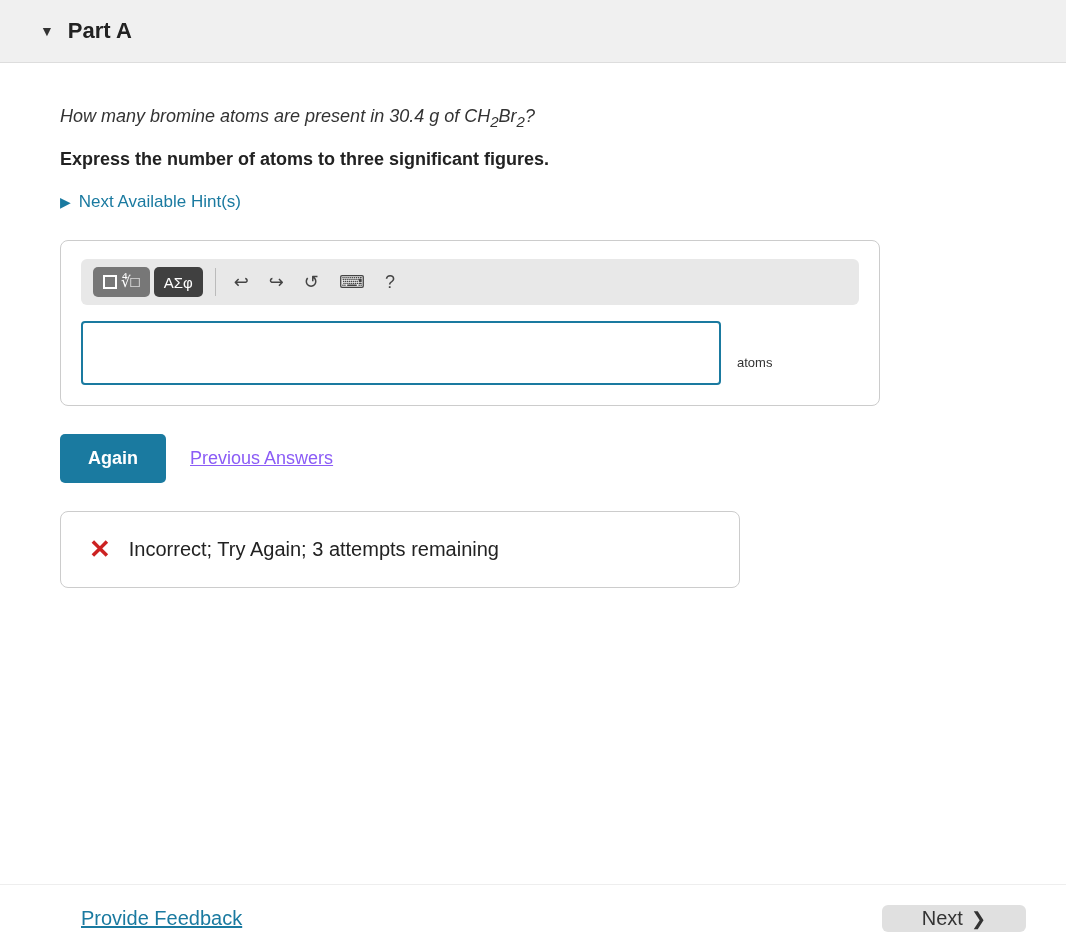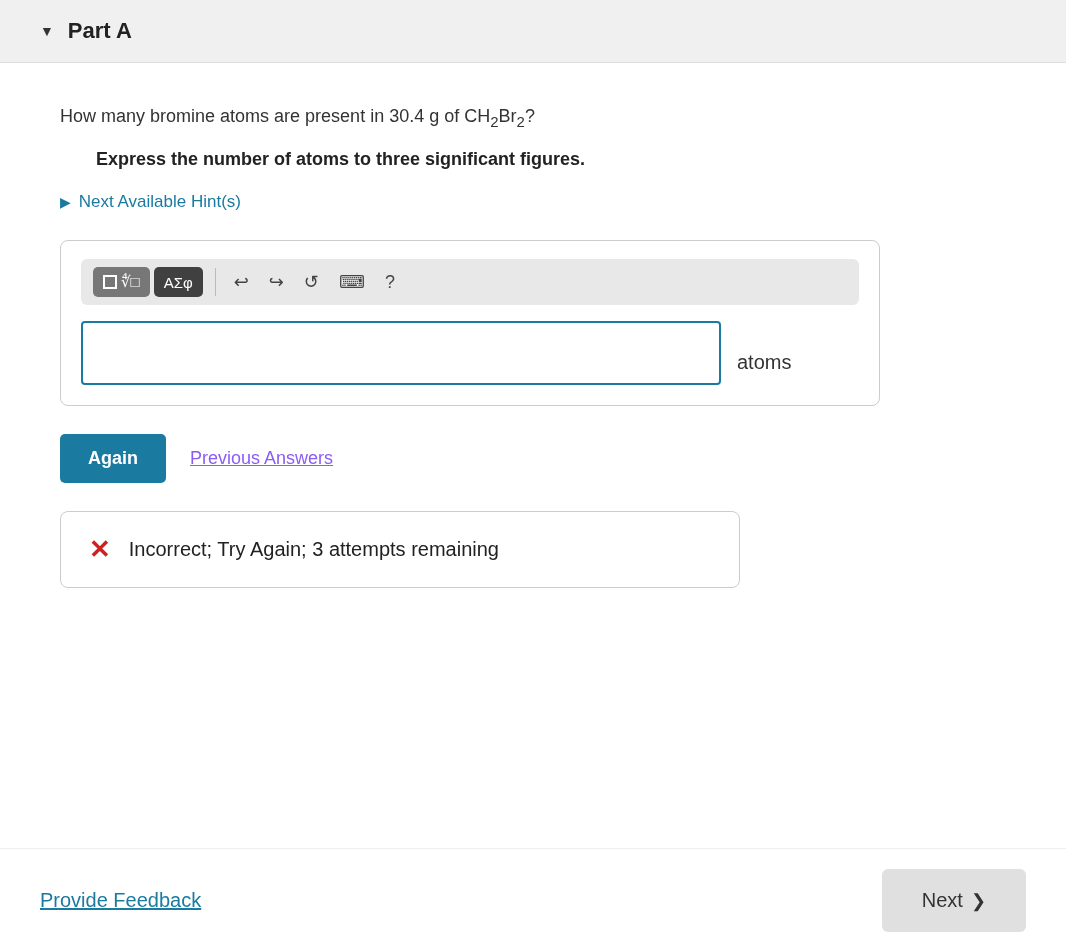--- a/index.html
+++ b/index.html
@@ -49,28 +49,28 @@
     .main-content {
       padding: 40px 60px 30px 60px;
       flex: 1;
     }
 
     .question-text {
       font-size: 18px;
       color: #333;
       margin-bottom: 16px;
       line-height: 1.5;
+      font-style: italic;
     }
 
     .question-emphasis {
       font-size: 18px;
       font-weight: bold;
       color: #222;
       margin-bottom: 22px;
-      margin-left: 36px;
     }
 
     .hint-link {
       color: #1a7aa0;
       font-size: 17px;
       text-decoration: none;
       display: flex;
       align-items: center;
       gap: 8px;
       margin-bottom: 28px;
@@ -161,21 +161,21 @@
       max-width: 640px;
       height: 64px;
       border: 2px solid #1a7aa0;
       border-radius: 4px;
       padding: 8px 12px;
       font-size: 16px;
       outline: none;
     }
 
     .answer-unit {
-      font-size: 20px;
+      font-size: 13px;
       color: #333;
       white-space: nowrap;
       margin-top: 18px;
     }
 
     
     .submit-row {
       display: flex;
       align-items: center;
       gap: 24px;
@@ -237,28 +237,29 @@
       margin-top: auto;
     }
 
     .provide-feedback-link {
       color: #1a7aa0;
       font-size: 20px;
       text-decoration: underline;
       cursor: pointer;
       background: none;
       border: none;
+      margin-left: 41px;
     }
 
     .next-btn {
       background: #e0e0e0;
       color: #333;
       border: none;
       border-radius: 6px;
-      padding: 20px 40px;
+      padding: 2px 40px;
       font-size: 20px;
       cursor: pointer;
       display: flex;
       align-items: center;
       gap: 8px;
     }
 
     .next-chevron {
       font-size: 18px;
     }

